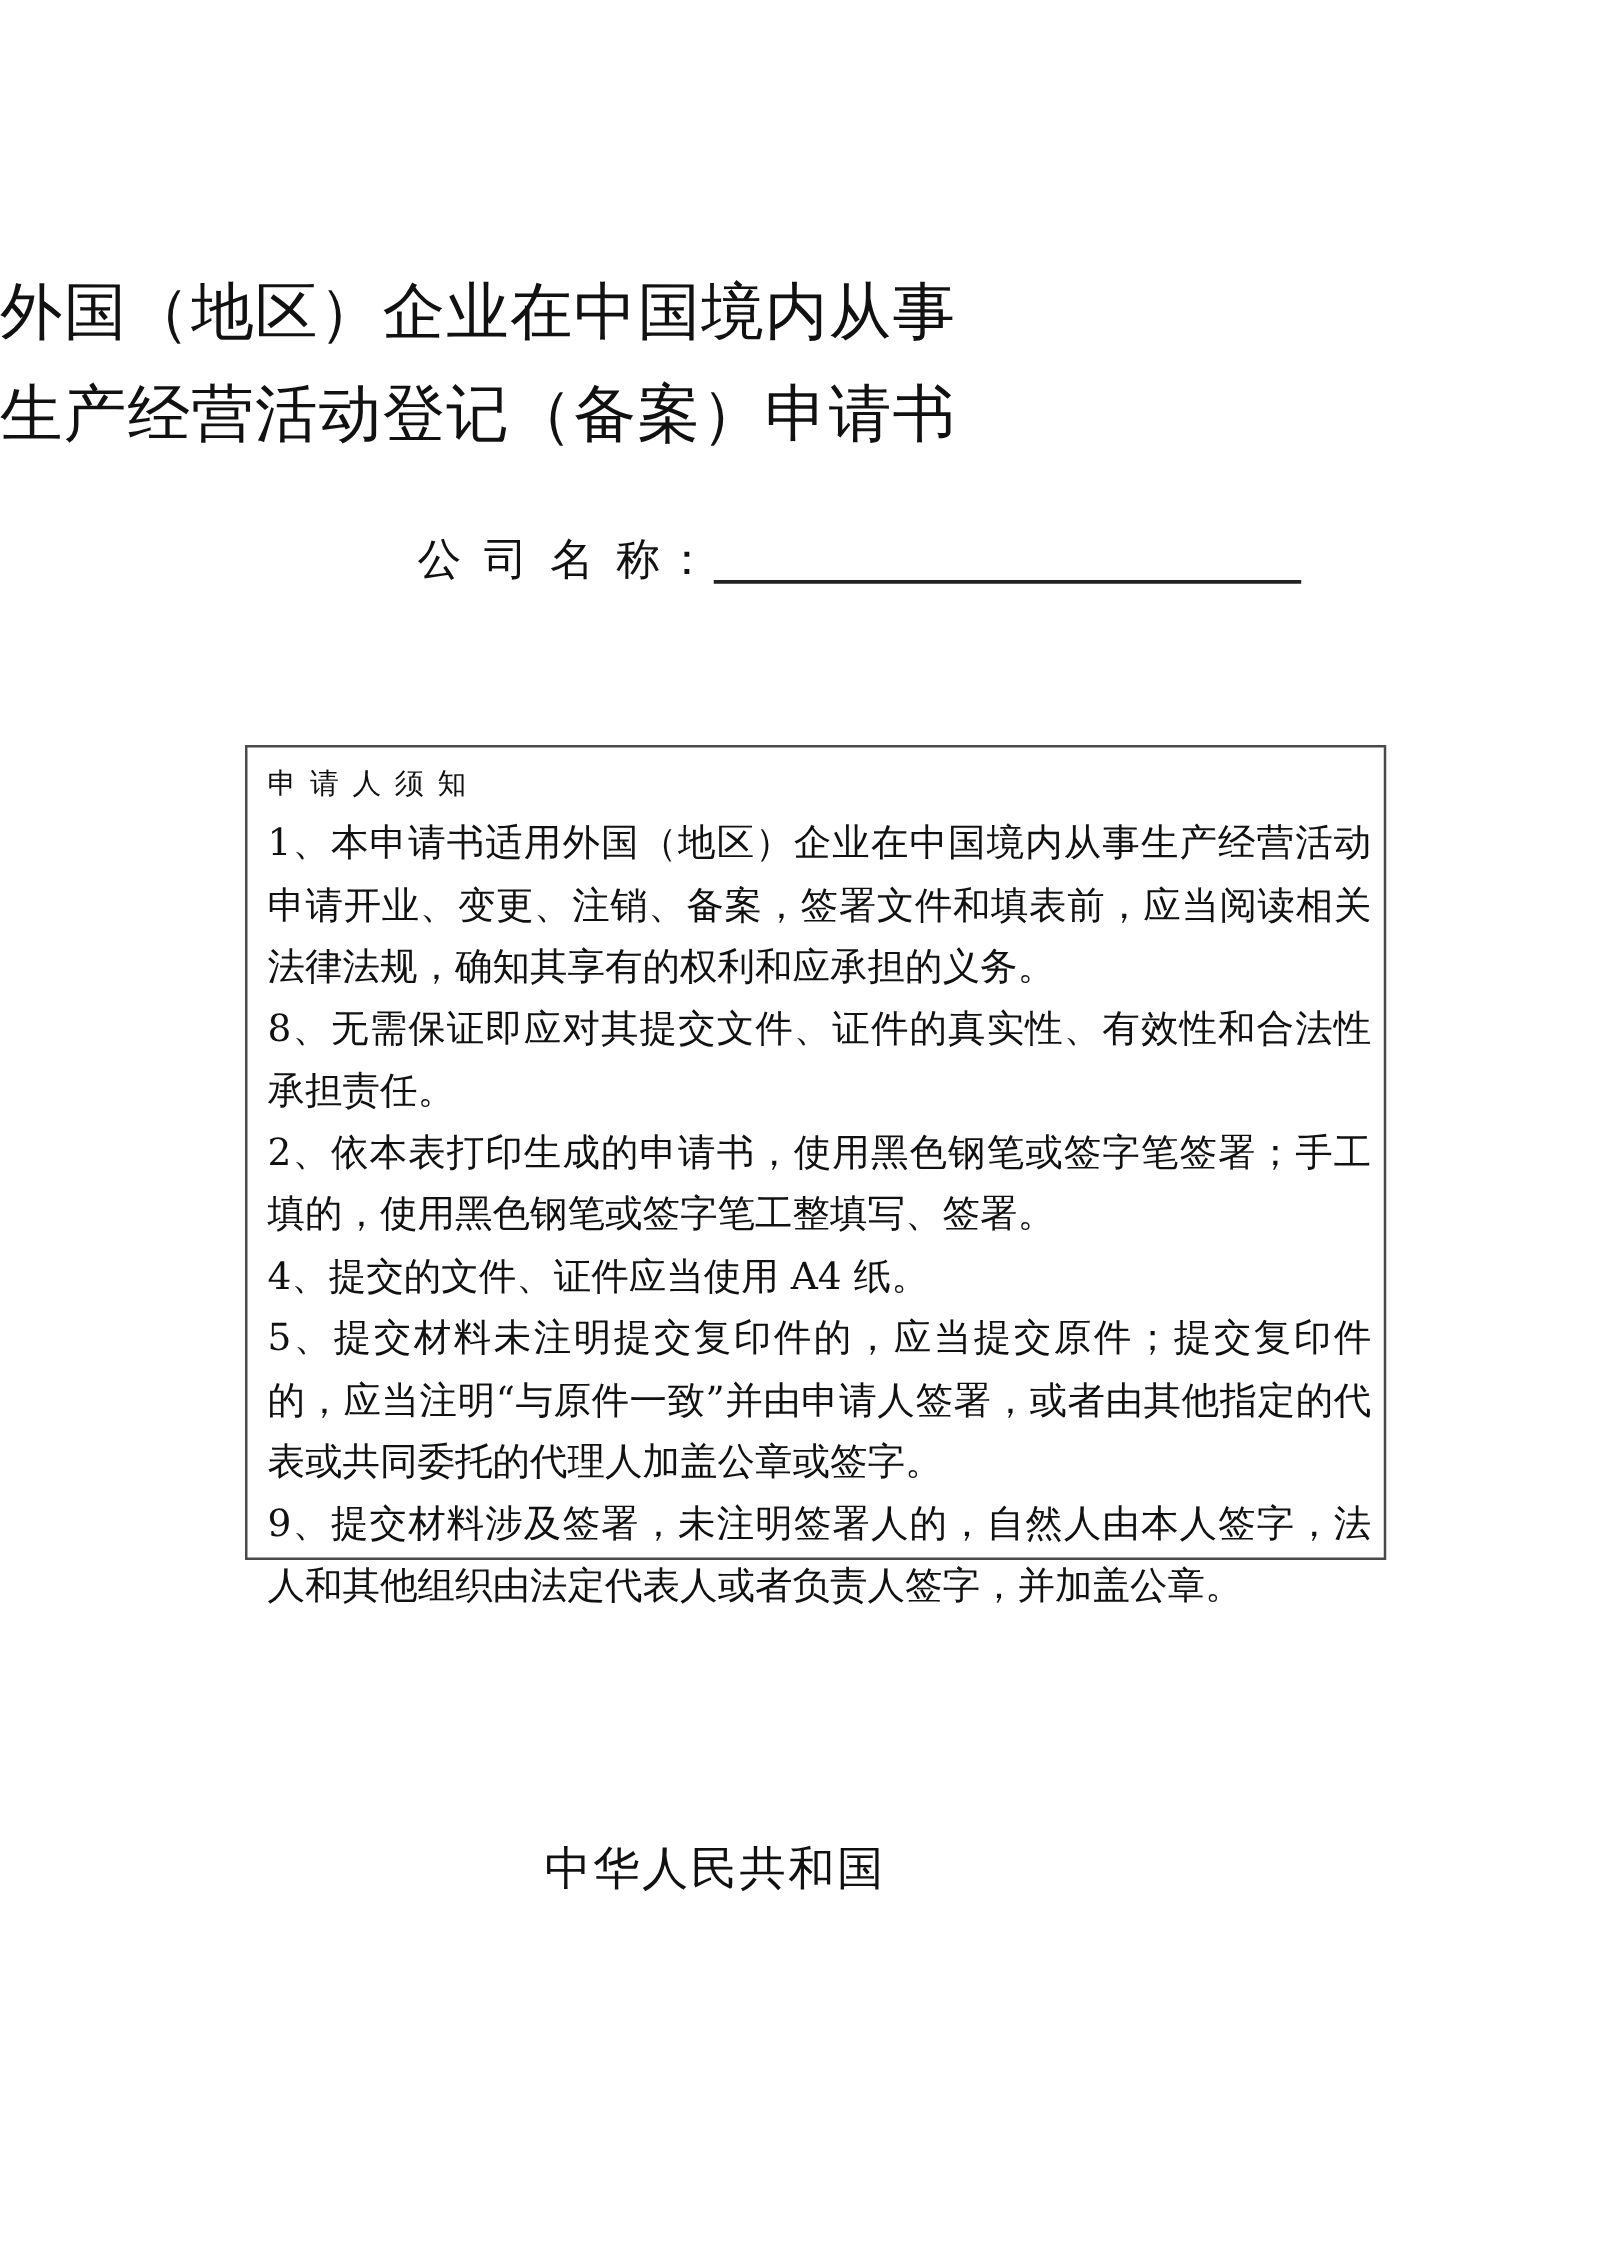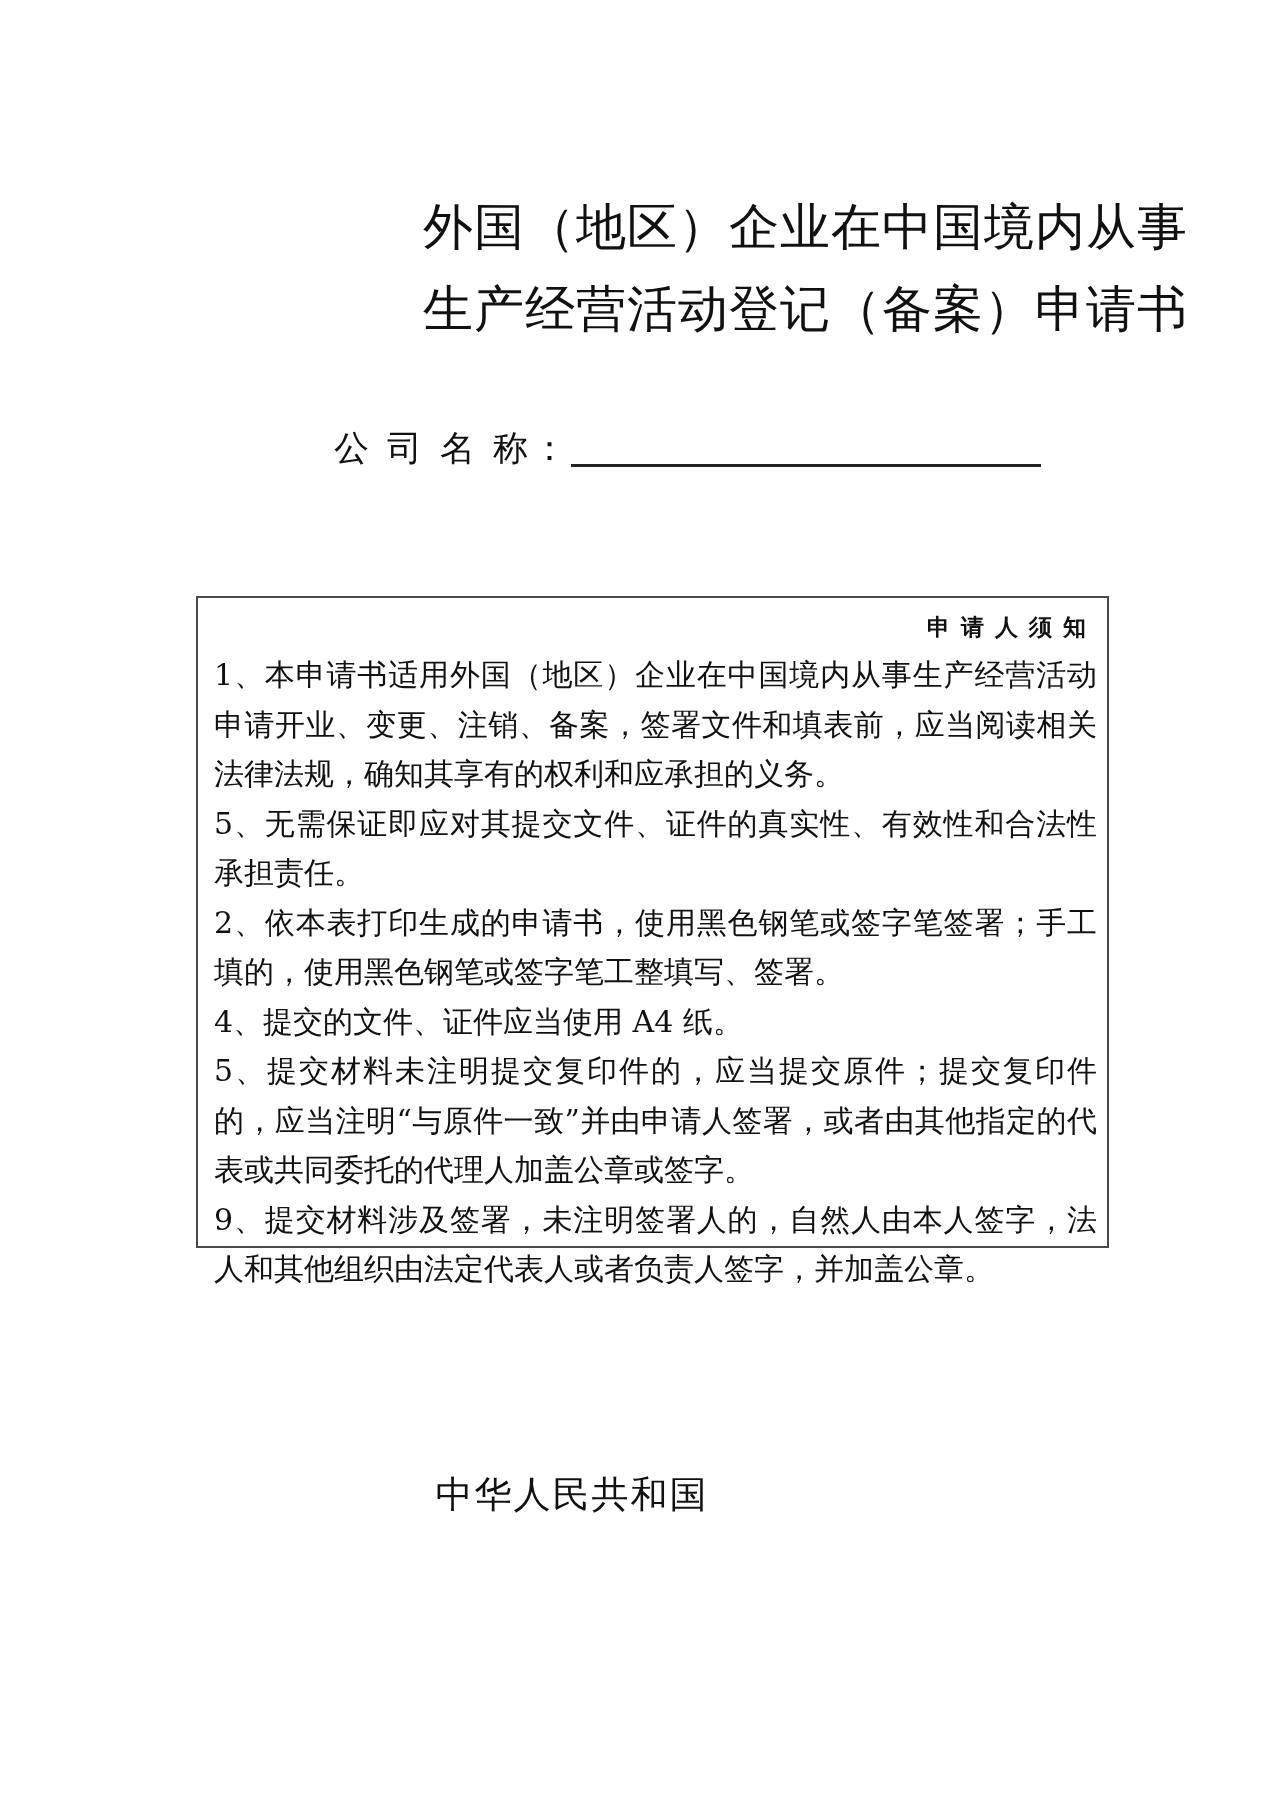--- a/index.html
+++ b/index.html
@@ -11,23 +11,23 @@
       width: 1280px;
       height: 1810px;
       position: relative;
       overflow: hidden;
       color: #111111;
       font-family: "DejaVu Serif", "Liberation Serif", serif;
     }
     .title-block {
       position: absolute;
       left: 0;
-      top: 186px;
+      top: 208px;
       width: 1188px;
-      text-align: right;
+      text-align: left;
     }
     .title-line {
       font-size: 50px;
       line-height: 82px;
       letter-spacing: 1px;
       font-weight: normal;
       white-space: nowrap;
     }
     .company-row {
       position: absolute;
@@ -62,27 +62,26 @@
       position: absolute;
       left: 196px;
       top: 596px;
       width: 913px;
       height: 652px;
       border: 2px solid #4a4a4a;
       box-sizing: border-box;
       padding: 6px 10px 0 16px;
     }
     .notice-title {
-      text-align: right;
+      text-align: left;
       font-size: 23px;
       letter-spacing: 11px;
       line-height: 46px;
       height: 46px;
       margin-top: 0;
-      font-weight: bold;
     }
     .notice-item {
       font-size: 30px;
       line-height: 49.5px;
       text-align: justify;
       margin: 0;
     }
     .footer-block {
       position: absolute;
       left: 0;
@@ -107,21 +106,21 @@
 
 <div class="company-row">
   <span class="company-label">公司名称</span>
   <span class="company-colon">：</span>
 </div>
 <div class="company-input"></div>
 
 <div class="notice-box">
   <div class="notice-title">申请人须知</div>
   <p class="notice-item">1、本申请书适用外国（地区）企业在中国境内从事生产经营活动申请开业、变更、注销、备案，签署文件和填表前，应当阅读相关法律法规，确知其享有的权利和应承担的义务。</p>
-  <p class="notice-item">5、无需保证即应对其提交文件、证件的真实性、有效性和合法性承担责任。</p>
+  <p class="notice-item">8、无需保证即应对其提交文件、证件的真实性、有效性和合法性承担责任。</p>
   <p class="notice-item">2、依本表打印生成的申请书，使用黑色钢笔或签字笔签署；手工填的，使用黑色钢笔或签字笔工整填写、签署。</p>
   <p class="notice-item">4、提交的文件、证件应当使用 A4 纸。</p>
   <p class="notice-item">5、提交材料未注明提交复印件的，应当提交原件；提交复印件的，应当注明“与原件一致”并由申请人签署，或者由其他指定的代表或共同委托的代理人加盖公章或签字。</p>
   <p class="notice-item">9、提交材料涉及签署，未注明签署人的，自然人由本人签字，法人和其他组织由法定代表人或者负责人签字，并加盖公章。</p>
 </div>
 
 <div class="footer-block">
   <div class="footer-line">中华人民共和国</div>
 </div>
 

